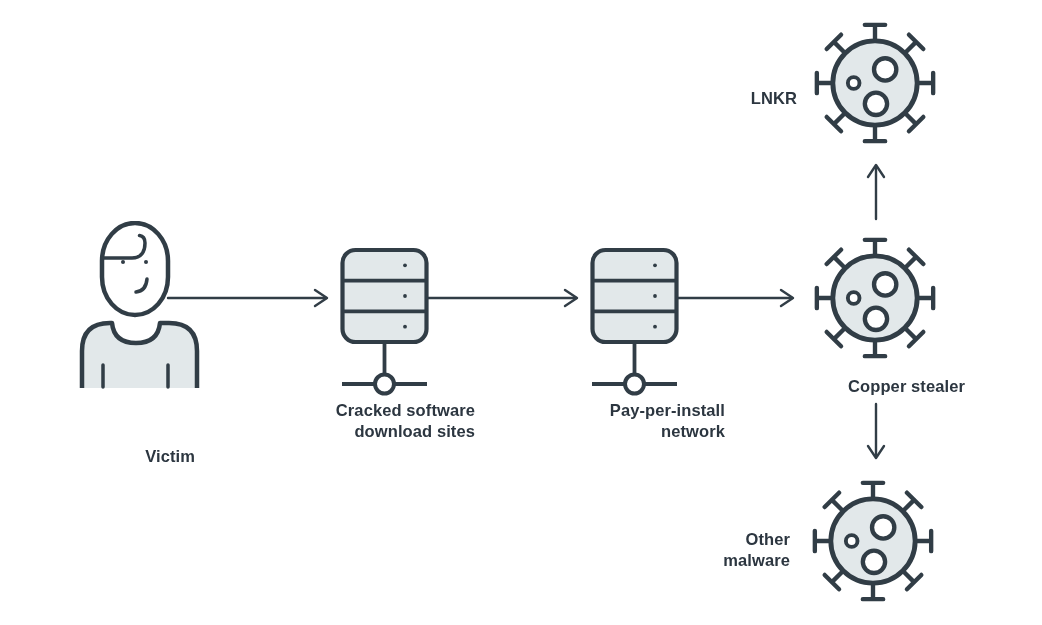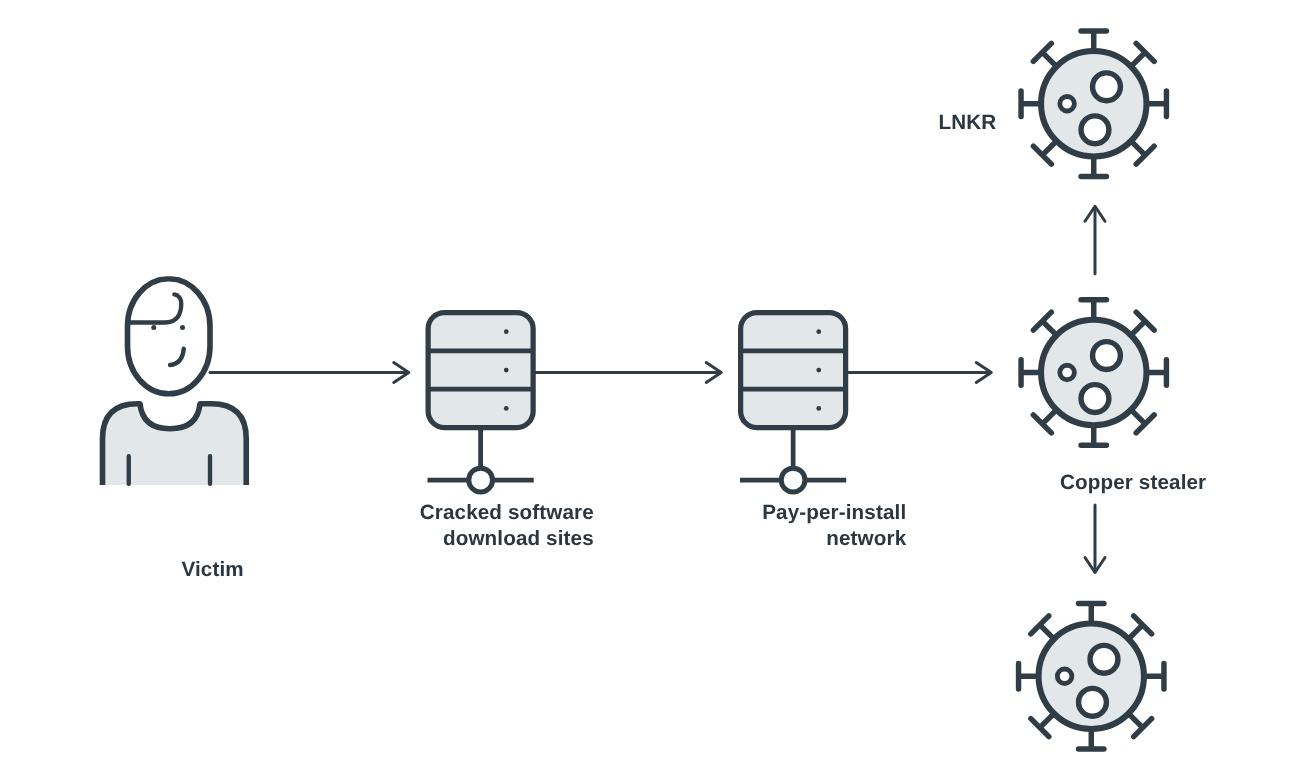--- a/index.html
+++ b/index.html
@@ -198,14 +198,18 @@
         <g transform="rotate(315 65 65)">
             <path d="M65 22 V5 M54.5 5 H75.5"></path>
           </g>
       </g>
       <circle cx="65" cy="65" r="43.5" fill="#e2e8ea" stroke-width="5"></circle>
       <circle cx="43" cy="65" r="6" fill="#ffffff" stroke-width="4"></circle>
       <circle cx="75.5" cy="51" r="11.5" fill="#ffffff" stroke-width="4.5"></circle>
       <circle cx="66" cy="86.5" r="11.5" fill="#ffffff" stroke-width="4.5"></circle>
     </svg>
   </div>
+  <div class="label right" style="left:690px;top:529px;width:100px;">
+    <div>Other</div>
+    <div>malware</div>
+  </div>
 
 </div>
 
 </body></html>

